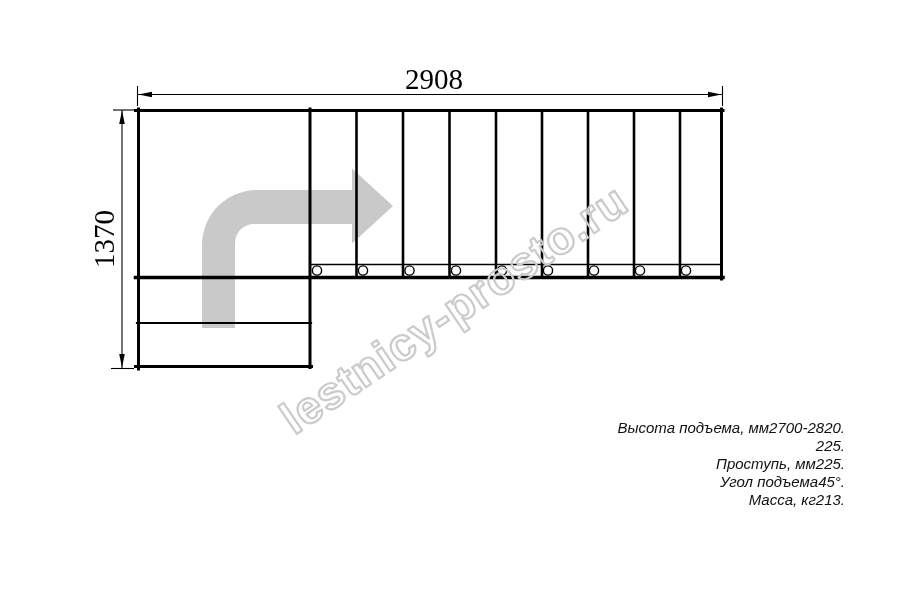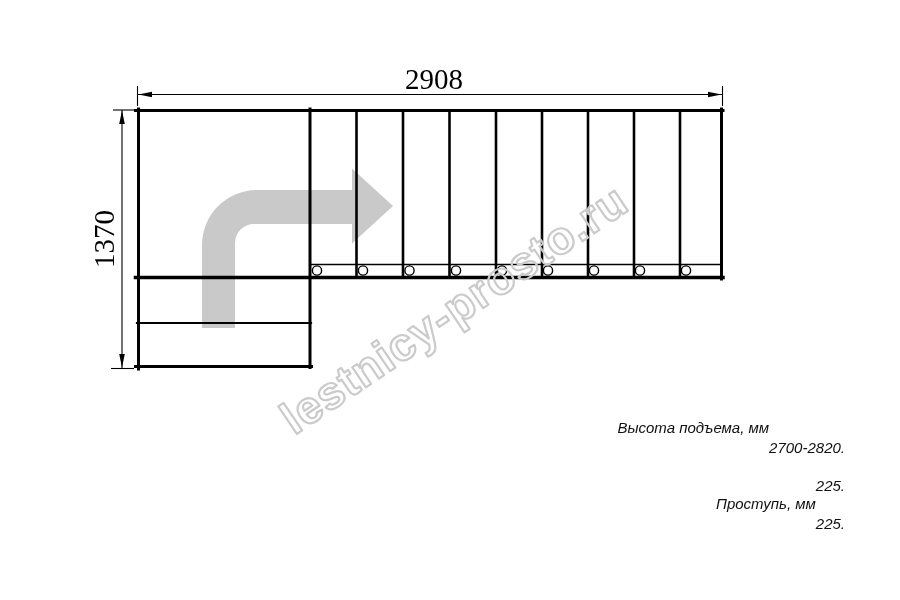--- a/index.html
+++ b/index.html
@@ -16,21 +16,21 @@
     position: absolute;
     left: 616px; top: 419px; width: 229px;
     font-family: "Liberation Sans", sans-serif;
     font-style: italic;
     font-size: 15px;
     line-height: 18px;
     color: #111111;
   }
   .spec-row { display: flex; justify-content: flex-end; white-space: nowrap; }
   .spec-label { text-align: left; }
-  .spec-value { text-align: right; margin-top: 20px; }
+  .spec-value { text-align: right; }
 </style>
 </head>
 <body>
 
 <div class="stage">
 
   <svg width="900" height="600" viewBox="0 0 900 600" xmlns="http://www.w3.org/2000/svg">
 
     <g>
       <path fill="#c9c9c9" d="M 202 328
@@ -109,15 +109,23 @@
       <span class="spec-label">Высота подъема, мм</span>
       <span class="spec-value">2700-2820.</span>
     </div>
     <div class="spec-row">
       <span class="spec-value">225.</span>
     </div>
     <div class="spec-row">
       <span class="spec-label">Проступь, мм</span>
       <span class="spec-value">225.</span>
     </div>
+    <div class="spec-row">
+      <span class="spec-label">Угол подъема</span>
+      <span class="spec-value">45°.</span>
+    </div>
+    <div class="spec-row">
+      <span class="spec-label">Масса, кг</span>
+      <span class="spec-value">213.</span>
+    </div>
   </div>
 
 </div>
 
 </body></html>

